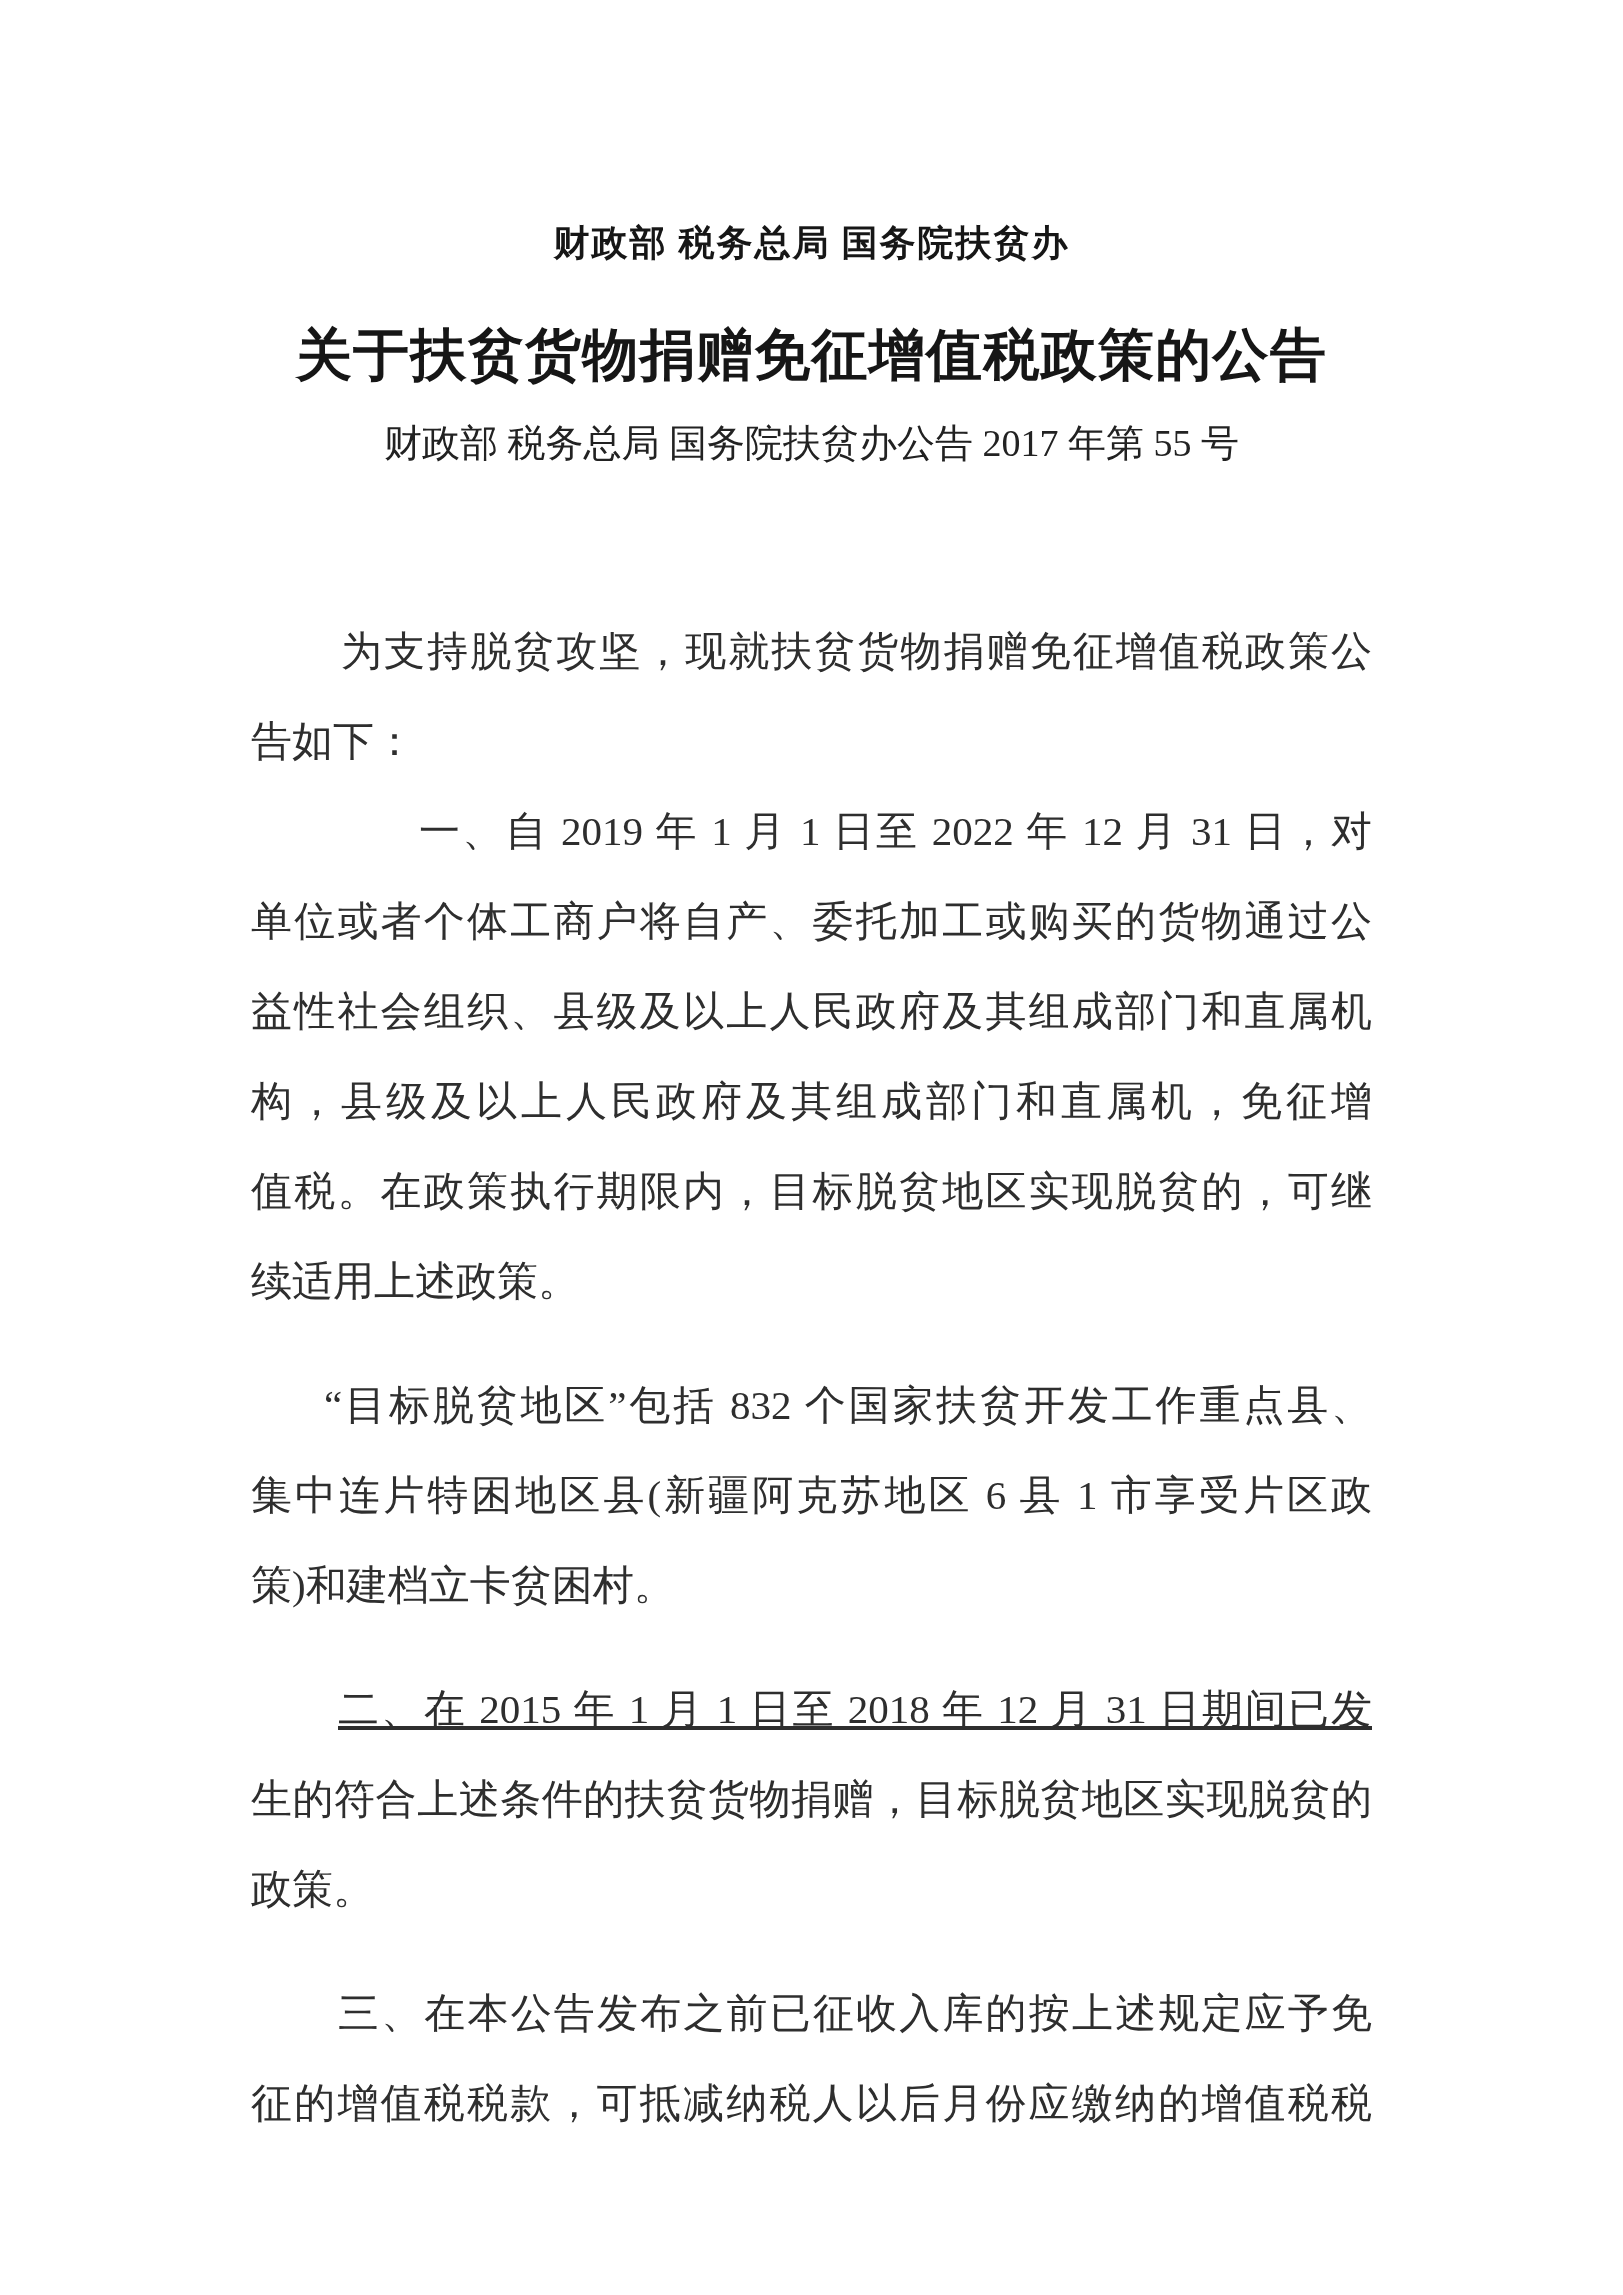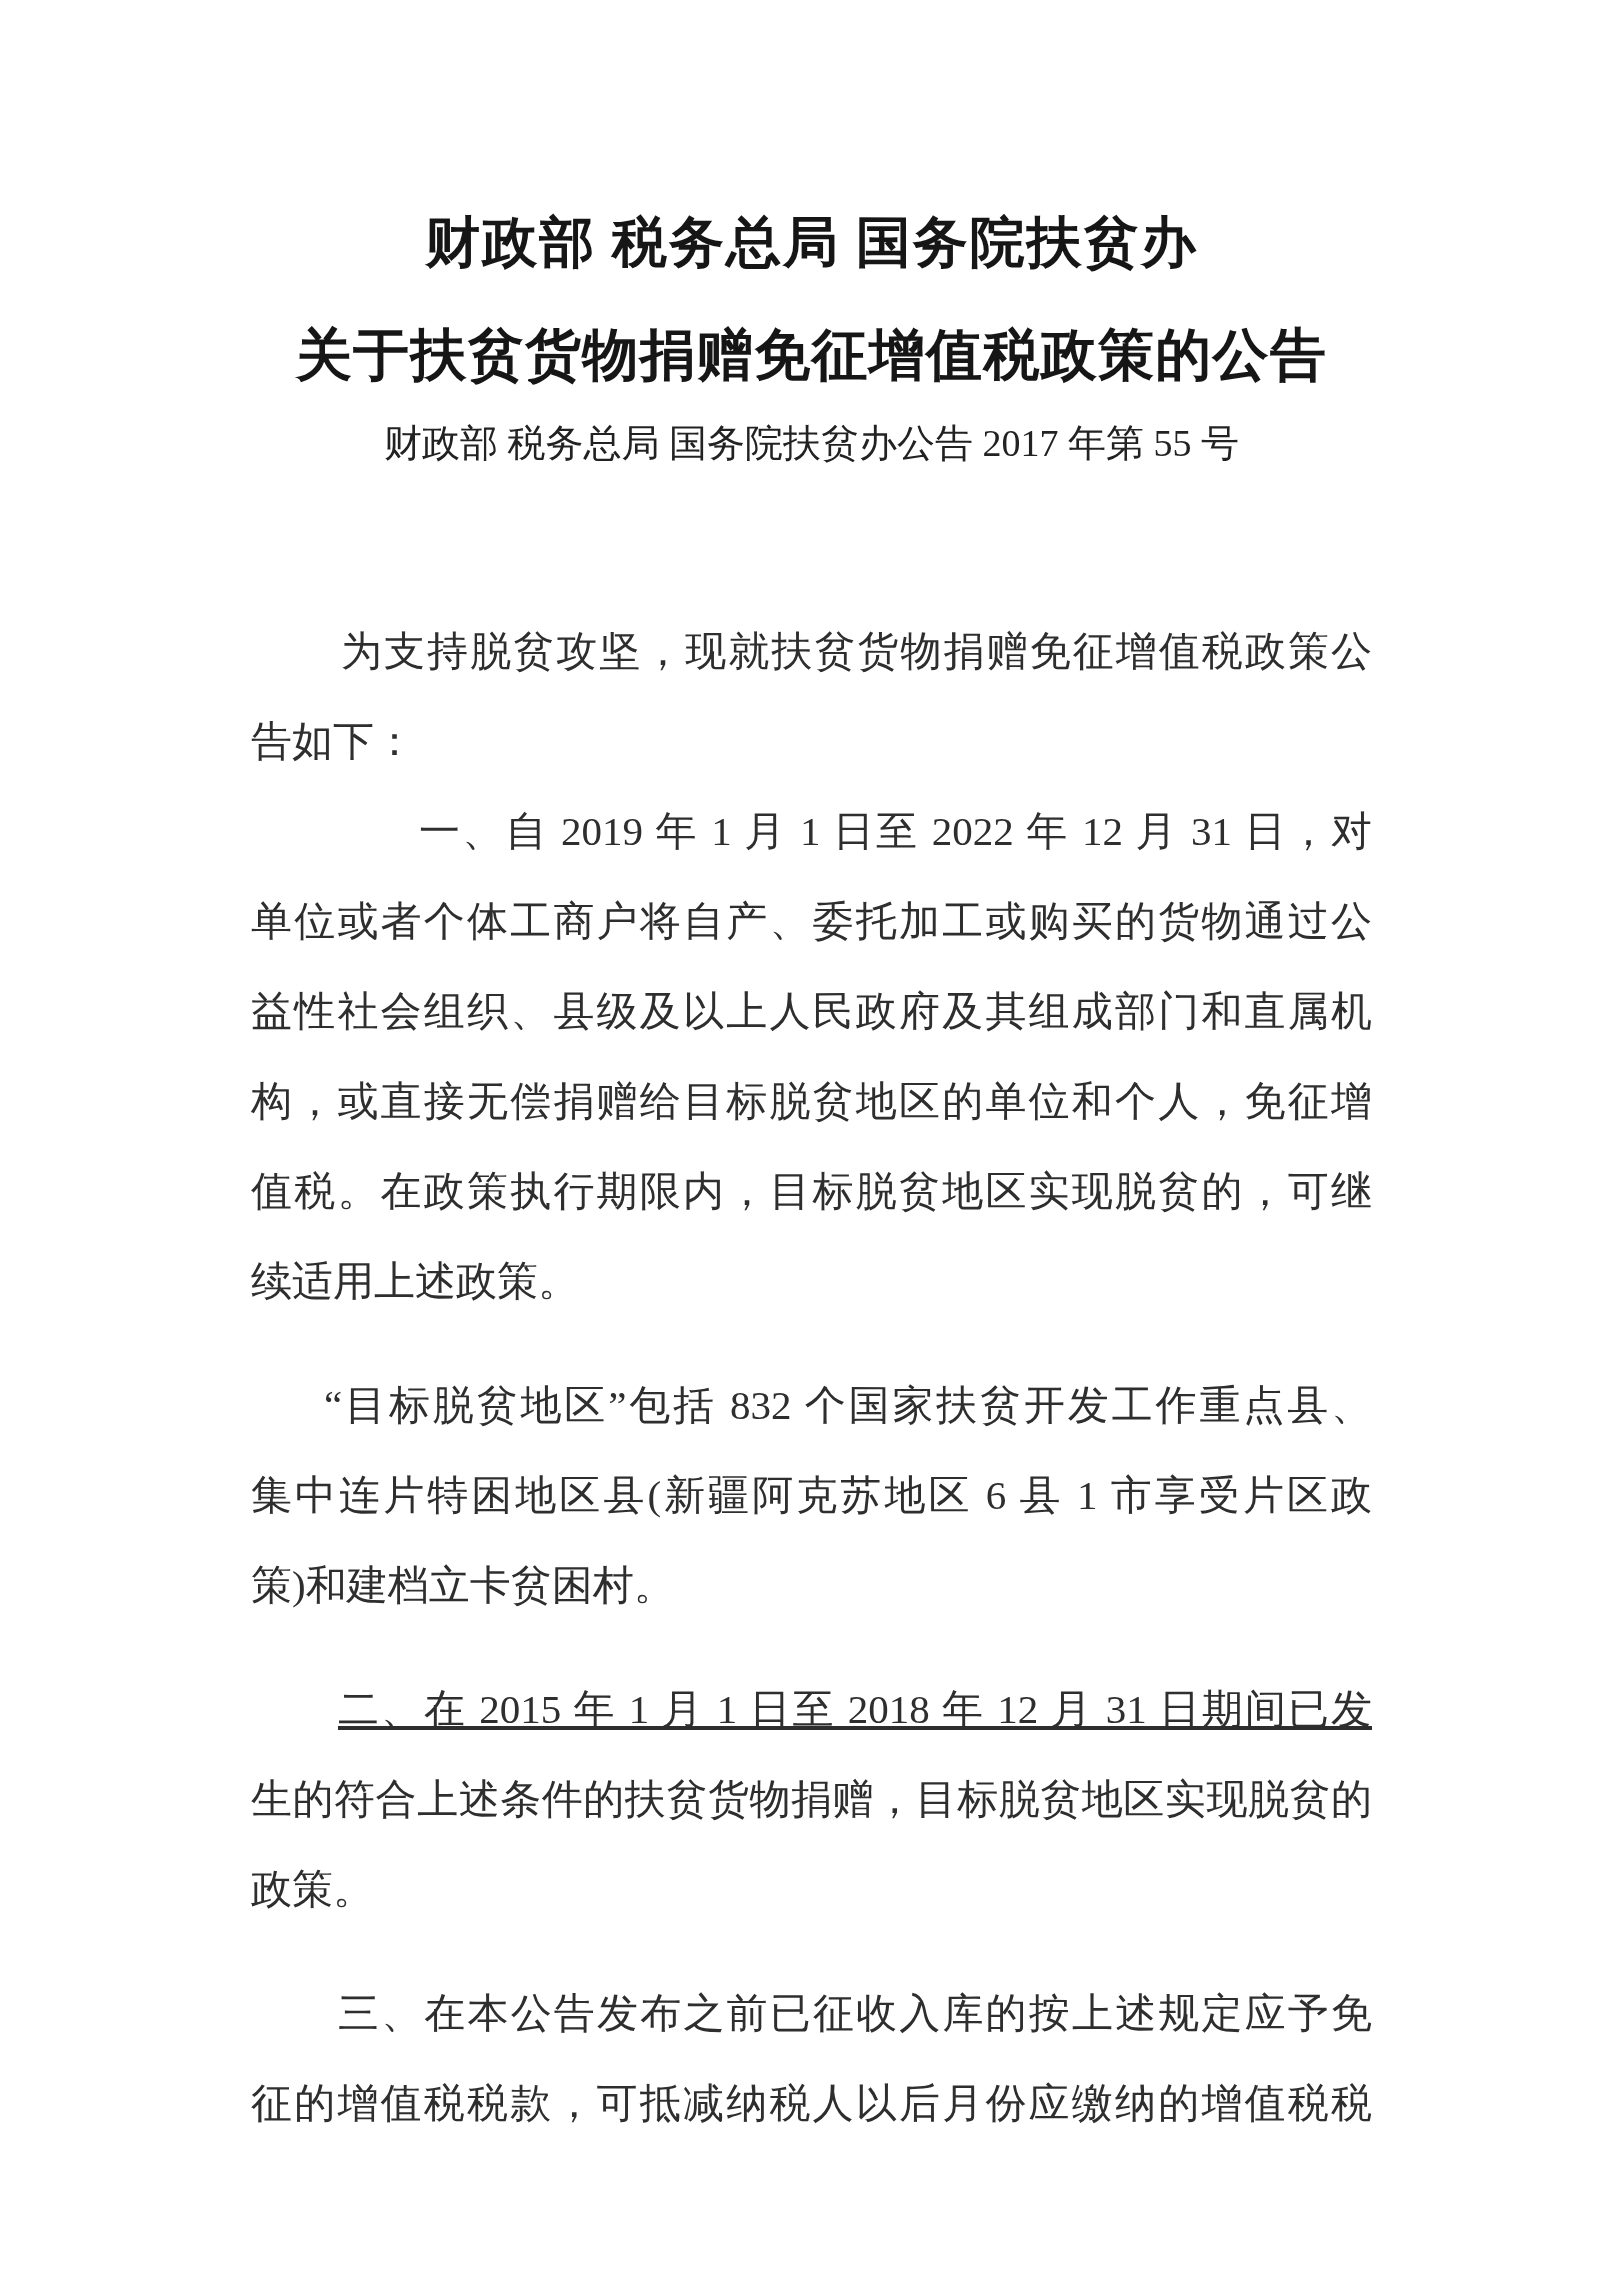--- a/index.html
+++ b/index.html
@@ -12,21 +12,21 @@
     width: 1623px;
     height: 2295px;
     background: #ffffff;
     box-sizing: border-box;
     padding: 0 251px;
     overflow: hidden;
     font-family: "Liberation Serif", "DejaVu Serif", serif;
   }
   .doc-title {
     margin-top: 213px;
-    font-size: 55px;
+    font-size: 36px;
     line-height: 60px;
     font-weight: bold;
     color: #161616;
     text-align: center;
     letter-spacing: 2px;
   }
   .doc-subtitle {
     margin-top: 51px;
     font-size: 56px;
     line-height: 63px;
@@ -72,21 +72,21 @@
   <div class="doc-subtitle">关于扶贫货物捐赠免征增值税政策的公告</div>
 
   <div class="doc-number">财政部 税务总局 国务院扶贫办公告 2017 年第 55 号</div>
 
   <div class="doc-body">
       <div class="ln" style="text-indent: 90px;">为支持脱贫攻坚，现就扶贫货物捐赠免征增值税政策公</div>
       <div class="ln end">告如下：</div>
       <div class="ln" style="text-indent: 168px;">一、自 2019 年 1 月 1 日至 2022 年 12 月 31 日，对</div>
       <div class="ln">单位或者个体工商户将自产、委托加工或购买的货物通过公</div>
       <div class="ln">益性社会组织、县级及以上人民政府及其组成部门和直属机</div>
-      <div class="ln">构，或直接无偿捐赠给目标脱贫地区的单位和个人，免征增</div>
+      <div class="ln">构，县级及以上人民政府及其组成部门和直属机，免征增</div>
       <div class="ln">值税。在政策执行期限内，目标脱贫地区实现脱贫的，可继</div>
       <div class="ln end">续适用上述政策。</div>
       <div class="ln gap" style="text-indent: 73px;">“目标脱贫地区”包括 832 个国家扶贫开发工作重点县、</div>
       <div class="ln">集中连片特困地区县(新疆阿克苏地区 6 县 1 市享受片区政</div>
       <div class="ln end">策)和建档立卡贫困村。</div>
       <div class="ln gap" style="text-indent: 87px; text-decoration: underline;">二、在 2015 年 1 月 1 日至 2018 年 12 月 31 日期间已发</div>
       <div class="ln">生的符合上述条件的扶贫货物捐赠，目标脱贫地区实现脱贫的</div>
       <div class="ln end">政策。</div>
       <div class="ln gap" style="text-indent: 87px;">三、在本公告发布之前已征收入库的按上述规定应予免</div>
       <div class="ln">征的增值税税款，可抵减纳税人以后月份应缴纳的增值税税</div>

